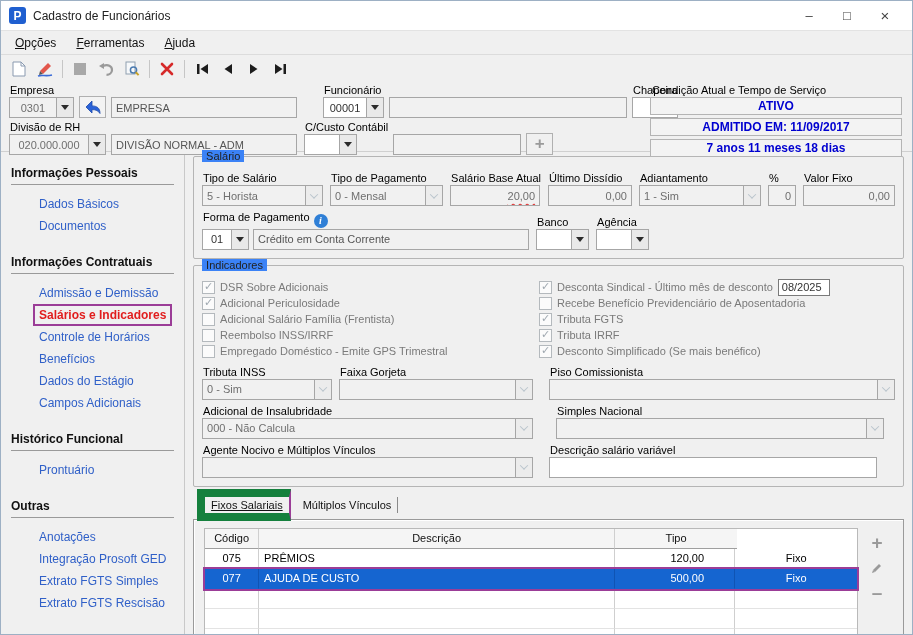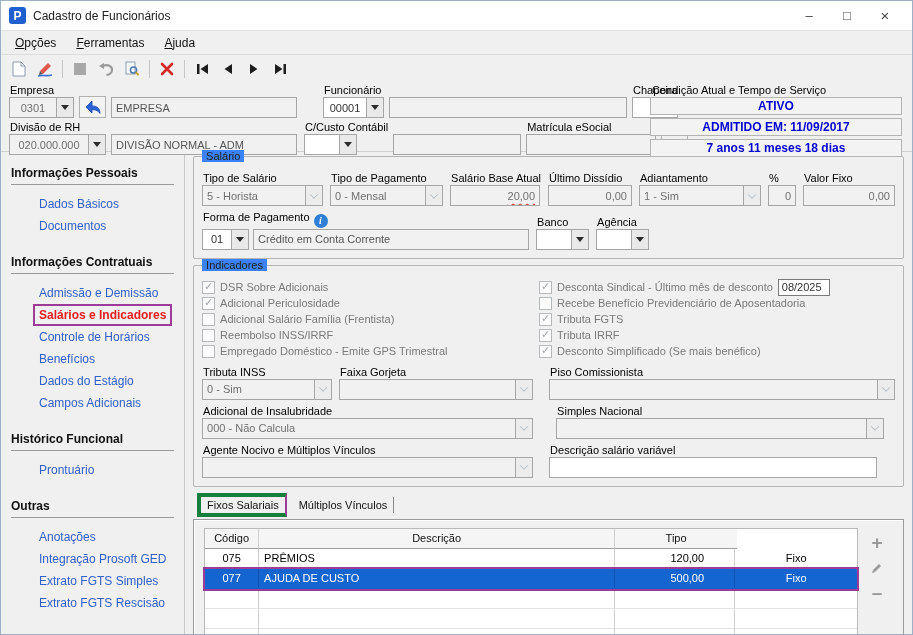--- a/index.html
+++ b/index.html
@@ -72,21 +72,21 @@
   .cbcol-r { width:356px; }
   .cb { display:flex; align-items:center; height:15px; margin-bottom:1px; }
   .cbbox { width:13px; height:13px; border:1px solid #b4b9bd; background:#fbfbfb; margin-right:5px; position:relative; flex:none; }
   .cbbox.on::after { content:"✓"; position:absolute; left:1px; top:-2px; font-size:11px; color:#9fa8b0; font-weight:bold; }
   .cblabel { font-size:11px; color:#7a7a7a; white-space:nowrap; }
   .cbinput { height:17px; border:1px solid #7a7a7a; background:#fff; color:#333; font-size:11px; padding:0 3px; margin-left:5px; display:flex; align-items:center; width:52px; }
 
   
   .tabs { display:flex; align-items:center; height:24px; margin:2px 0 2px 4px; }
   .tab { font-size:11px; color:#111; padding:2px 6px; border-right:1px solid #8a8a8a; cursor:default; }
-  .tab.active { border:4px solid #15803d; border-right:2px solid #9b3d97; margin-right:6px; }
+  .tab.active { border:8px solid #15803d; border-right:2px solid #9b3d97; margin-right:6px;text-decoration:underline; }
 
   
   .gridwrap { display:flex; border:1px solid #9a9a9a; box-shadow:inset 1px 1px 0 #ffffff; background:#f0f0f0; height:150px; padding:8px 6px 4px 10px; }
   .gtable { width:654px; background:#fff; border:1px solid #b9b9b9; align-self:flex-start; }
   .grow { display:flex; height:20px; }
   .gcell { border-right:1px solid #cfcfcf; border-bottom:1px solid #e3e3e3; font-size:11px; display:flex; align-items:center; padding:0 5px; overflow:hidden; white-space:nowrap;text-align:right; }
   .c-cod { width:54px; justify-content:center; }
   .c-desc { width:356px; }
   .c-val { width:120px; justify-content:flex-end; padding-right:30px; }
   .c-tipo { width:122px; justify-content:center; border-right:none; }
@@ -228,24 +228,20 @@
       <div class="fgroup" style="margin-left:2px;">
         <div class="flabel">C/Custo Contábil</div>
         <div class="ctl">
           <div class="inp white" style="width:36px;"></div>
           <div class="ddbtn">
               <div class="tri"></div>
             </div>
         </div>
       </div>
       <div class="inp" style="width:128px;"></div>
-      <div class="fgroup">
-        <div class="flabel">Matrícula eSocial</div>
-        <div class="inp" style="width:130px;"></div>
-      </div>
       <div class="plusbtn">+</div>
     </div>
     <div class="cond">
       <div class="flabel">Condição Atual e Tempo de Serviço</div>
       <div class="cond-box">ATIVO</div>
       <div class="cond-box">ADMITIDO EM: 11/09/2017</div>
       <div class="cond-box">7 anos 11 meses 18 dias</div>
     </div>
   </div>
 

